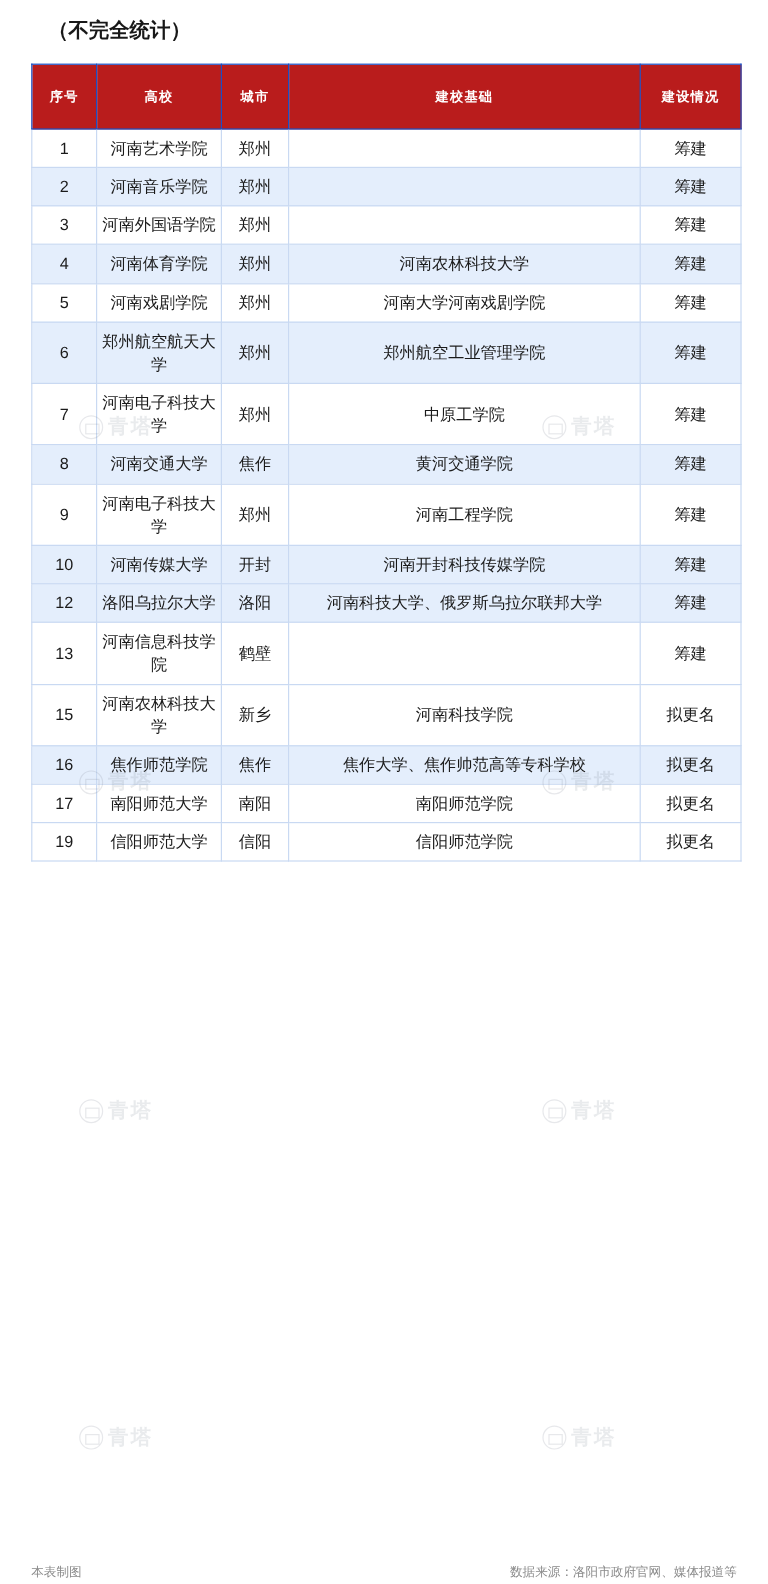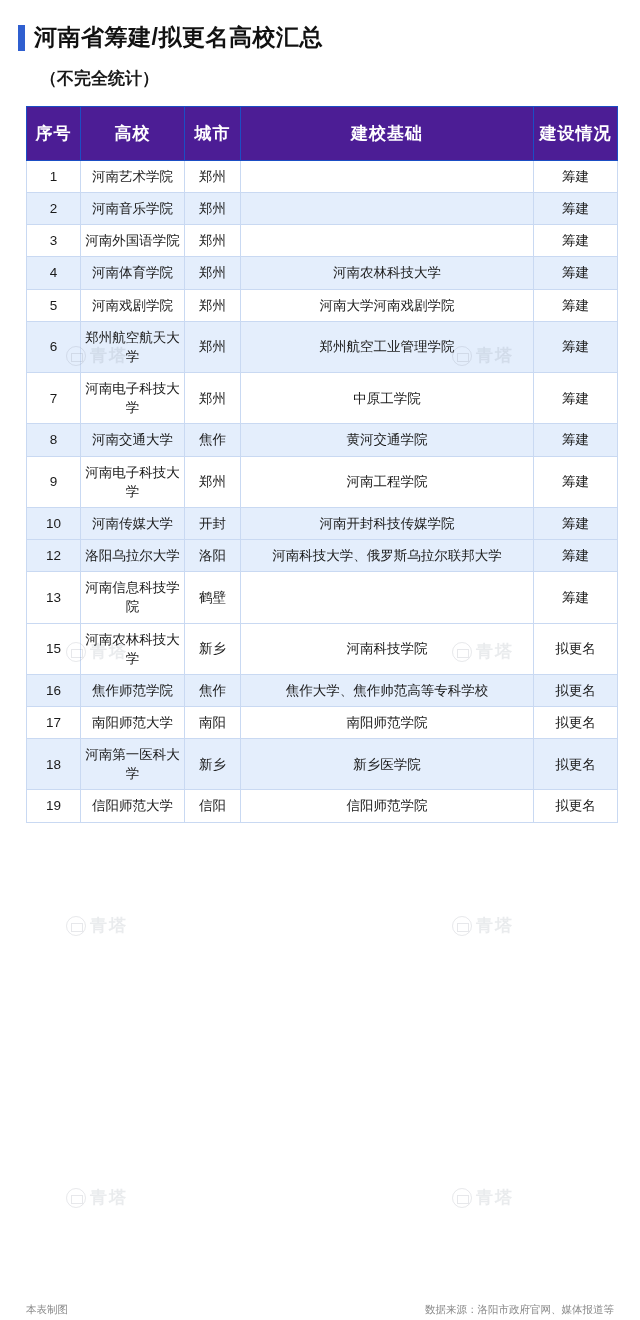--- a/index.html
+++ b/index.html
@@ -52,23 +52,23 @@
   .table-wrap {
     padding: 16px 22px 0 26px;
   }
   table {
     width: 100%;
     border-collapse: collapse;
     table-layout: fixed;
     font-size: 13.5px;
   }
   thead th {
-    background: #4c1d95;
+    background: #b91c1c;
     color: #ffffff;
-    font-size: 17px;
+    font-size: 11px;
     font-weight: bold;
     height: 54px;
     text-align: center;
     border: 1px solid #1b4ec4;
     letter-spacing: 1px;
     margin-left: 35px;
   }
   tbody td {
     border: 1px solid #c9d9f2;
     text-align: center;
@@ -140,24 +140,20 @@
     width: 10px; height: 7px;
     border: 1.4px solid rgba(120,130,145,0.18);
   }
   .wm-txt { letter-spacing: 2px; }
 </style>
 </head>
 <body>
 
 <div class="page">
 
-  <div class="title-row">
-    <span class="title-bar"></span>
-    <span class="title-text">河南省筹建/拟更名高校汇总</span>
-  </div>
 
   <div class="subtitle">（不完全统计）</div>
 
   <div class="table-wrap">
     <table>
       <thead>
         <tr>
           <th class="col-idx">序号</th>
           <th class="col-name">高校</th>
           <th class="col-city">城市</th>
@@ -264,27 +260,20 @@
             <td class="col-basis">焦作大学、焦作帅范高等专科学校</td>
             <td class="col-status">拟更名</td>
           </tr>
           <tr class="odd">
             <td class="col-idx">17</td>
             <td class="col-name">南阳师范大学</td>
             <td class="col-city">南阳</td>
             <td class="col-basis">南阳师范学院</td>
             <td class="col-status">拟更名</td>
           </tr>
-          <tr class="even">
-            <td class="col-idx">18</td>
-            <td class="col-name">河南第一医科大学</td>
-            <td class="col-city">新乡</td>
-            <td class="col-basis">新乡医学院</td>
-            <td class="col-status">拟更名</td>
-          </tr>
           <tr class="odd">
             <td class="col-idx">19</td>
             <td class="col-name">信阳师范大学</td>
             <td class="col-city">信阳</td>
             <td class="col-basis">信阳师范学院</td>
             <td class="col-status">拟更名</td>
           </tr>
         </tbody>
     </table>
   </div>

